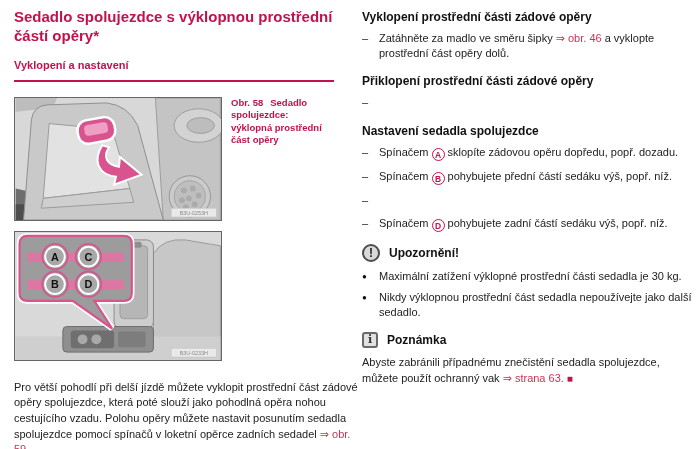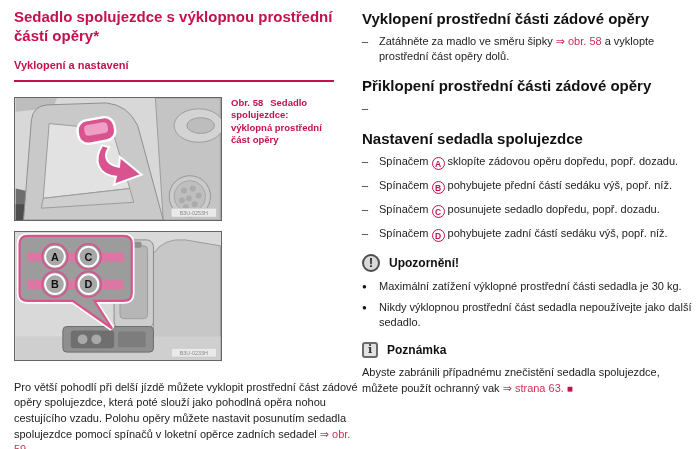--- a/index.html
+++ b/index.html
@@ -16,21 +16,21 @@
   .figrow{display:flex;align-items:flex-start;margin-top:15px}
   .figrow.second{margin-top:10px}
   .figframe{width:208px;height:124px;border:1px solid #666;background:#dcdcdc;flex:none;overflow:hidden}
   .figframe.tall{height:130px}
   .figcap{margin-left:9px;width:100px;font-size:9.5px;font-weight:bold;color:var(--accent);line-height:1.32}
   .figcap .lbl{margin-right:7px}
 
   .intro{margin-top:19px;font-size:11px;line-height:1.42;width:346px;color:#222}
   .ref{color:var(--ref)}
 
-  .rh{font-size:15px;font-weight:bold;color:#111;margin-bottom:7px}
+  .rh{font-size:12px;font-weight:bold;color:#111;margin-bottom:7px}
   .rsec{margin-top:13px}
   .drow{display:flex;margin-bottom:5px;font-size:11px;line-height:1.38;color:#222}
   .drow .dash{width:17px;flex:none}
   .badge{display:inline-block;width:13px;height:13px;border:1px solid var(--accent);border-radius:50%;
     color:var(--accent);font-size:8.5px;font-weight:bold;text-align:center;line-height:12px;
     vertical-align:-2px;margin:0 3px;background:#fff}
   .swrow{margin-bottom:8px}
 
   .warn-head,.note-head{display:flex;align-items:center;margin:12px 0 7px}
   .warn-icon{width:18px;height:18px;border-radius:50%;border:2px solid #4e4e4e;background:#d9d9d9;
@@ -135,41 +135,40 @@
     </div>
   </div>
 
   <p class="intro"><span>Pro větší pohodlí při delší jízdě můžete vyklopit prostřední část zádové opěry spolujezdce, která poté slouží jako pohodlná opěra nohou cestujícího vzadu. Polohu opěry můžete nastavit posunutím sedadla spolujezdce pomocí spínačů v loketní opěrce zadních sedadel </span><span class="ref">⇒ obr. 59.</span></p>
 </div>
 
 <div class="col-right">
   <div class="rh">Vyklopení prostřední části zádové opěry</div>
   <div class="drow">
     <span class="dash">–</span>
-    <span><span>Zatáhněte za madlo ve směru šipky </span><span class="ref">⇒ obr. 58</span><span> a vyklopte prostřední část opěry dolů.</span></span>
+    <span><span>Zatáhněte za madlo ve směru šipky </span><span class="ref">⇒ obr. 46</span><span> a vyklopte prostřední část opěry dolů.</span></span>
   </div>
 
   <div class="rh rsec">Přiklopení prostřední části zádové opěry</div>
   <div class="drow">
     <span class="dash">–</span>
   </div>
 
   <div class="rh rsec">Nastavení sedadla spolujezdce</div>
 
   <div class="drow swrow">
     <span class="dash">–</span>
     <span><span>Spínačem</span><span class="badge">A</span><span>sklopíte zádovou opěru dopředu, popř. dozadu.</span></span>
   </div>
   <div class="drow swrow">
     <span class="dash">–</span>
     <span><span>Spínačem</span><span class="badge">B</span><span>pohybujete přední částí sedáku výš, popř. níž.</span></span>
   </div>
   <div class="drow swrow">
     <span class="dash">–</span>
-    <span><span>Spínačem</span><span class="badge">C</span><span>posunujete sedadlo dopředu, popř. dozadu.</span></span>
   </div>
   <div class="drow swrow">
     <span class="dash">–</span>
     <span><span>Spínačem</span><span class="badge">D</span><span>pohybujete zadní částí sedáku výš, popř. níž.</span></span>
   </div>
 
   <div class="warn-head">
     <span class="warn-icon">!</span>
     <span class="block-title">Upozornění!</span>
   </div>

